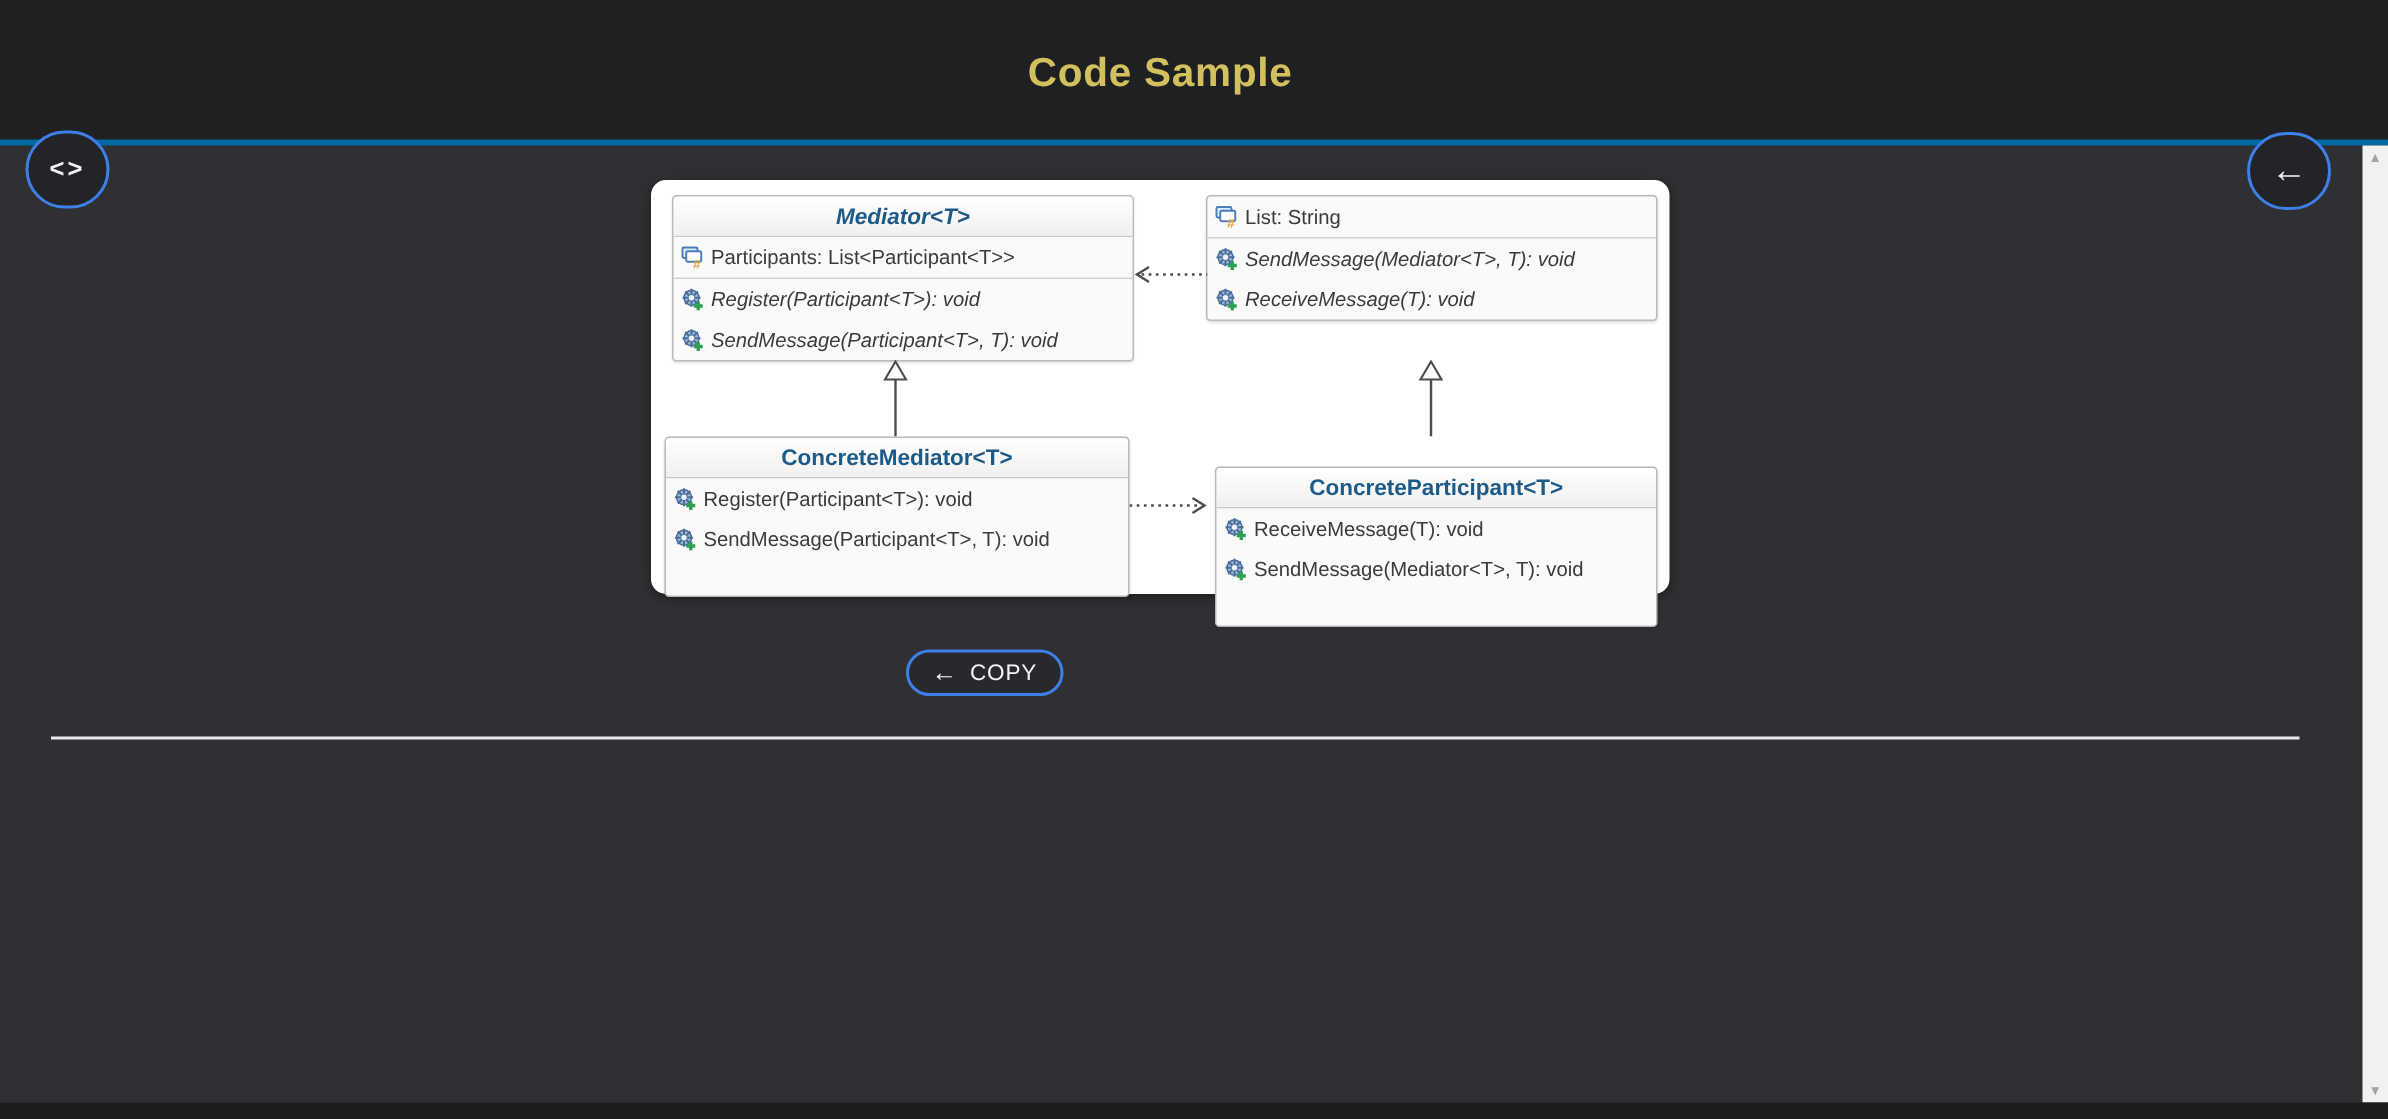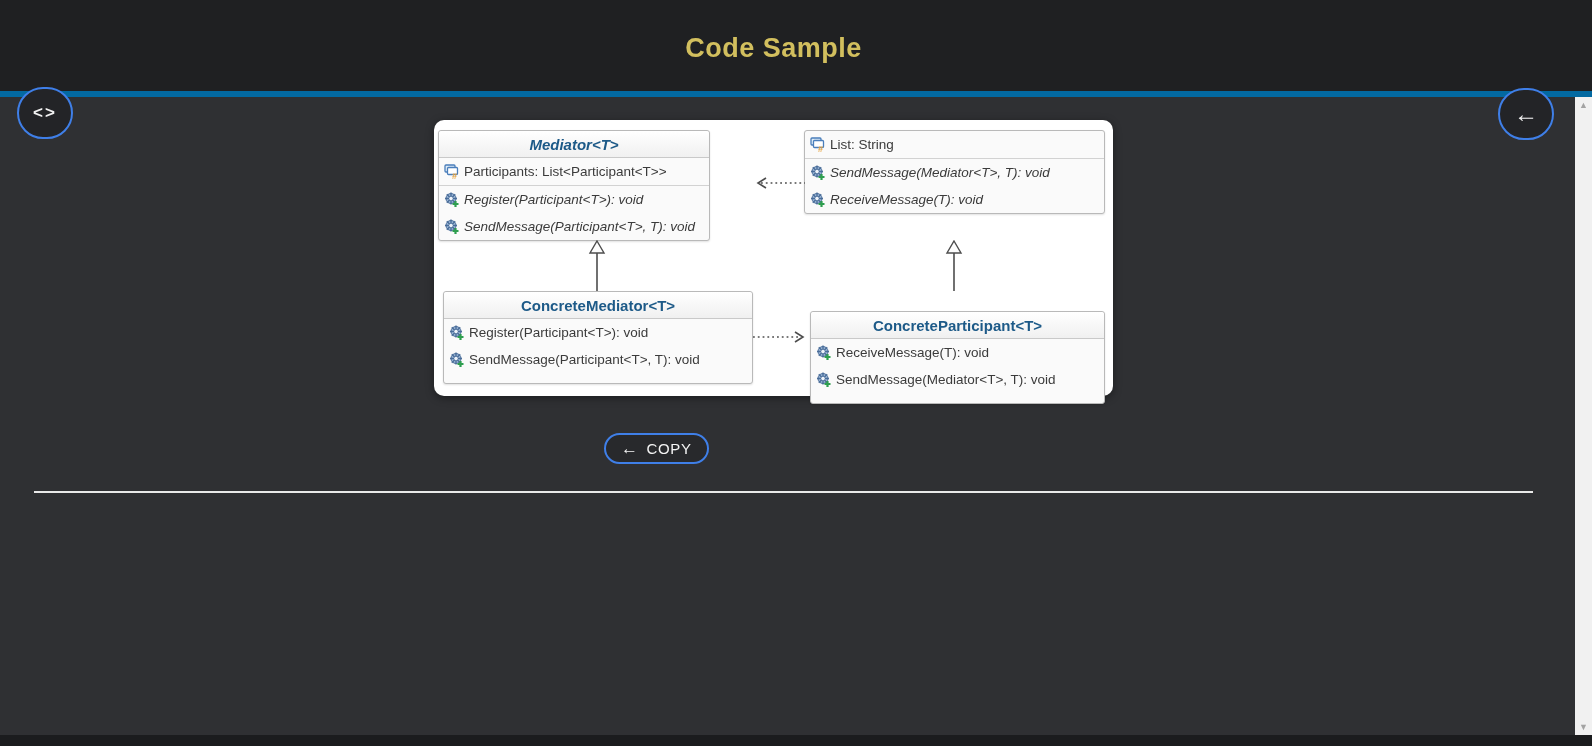--- a/index.html
+++ b/index.html
@@ -7,21 +7,21 @@
   body {
     position:relative;
     background:#2f3033;
     font-family:"Liberation Sans", sans-serif;
     -webkit-font-smoothing:antialiased;
   }
 
   
   .header {
     position:absolute; left:0; top:0; width:1592px; height:97px;
-    background:#1f2022; border-bottom:6px solid #0369a1;
+    background:#1f2022; border-bottom:4px solid #0369a1;
   }
   .header-title {
     position:absolute; left:0; top:0; width:1547px; height:97px;
     display:flex; align-items:center; justify-content:center;
     color:#d2bf5e; font-size:27px; font-weight:bold; letter-spacing:0.5px;
   }
 
   
   .circle-btn {
     position:absolute; width:56px; height:52px; border-radius:28px;
@@ -50,21 +50,21 @@
     background:linear-gradient(#ffffff,#f0f0f0);
     border-bottom:1px solid #c9c9c9; border-radius:3px 3px 0 0;
   }
   .uml-class.abstract .uml-title { font-style:italic; }
   .uml-compartment.props { border-bottom:1px solid #d2d2d2; }
   .member-row {
     height:27px; display:flex; align-items:center; gap:4px; padding-left:5px;
     white-space:nowrap;
   }
   .uml-class.abstract .member-row.method { font-style:italic; }
-  .uml-class.bottom-box { padding-bottom:10px; }
+  .uml-class.bottom-box { padding-bottom:24px; }
   .member-icon { width:16px; height:15px; flex:0 0 16px; }
 
   
   .connector { position:absolute; }
 
   
   .actions { position:absolute; left:604px; top:433px; display:flex; gap:11px; }
   .pill-btn {
     height:31px; border-radius:16px; border:2px solid #3f7fe8;
     background:#28292c; color:#f4f4f4;
@@ -101,21 +101,21 @@
 
 <div class="circle-btn left">
   <span>&lt;&gt;</span>
 </div>
 <div class="circle-btn right">
   <span>←</span>
 </div>
 
 <div class="diagram-panel">
 
-  <div class="uml-class abstract" style="left:4px; top:10px; width:272px;">
+  <div class="uml-class abstract" style="left:14px; top:10px; width:308px;">
     <div class="uml-title">Mediator&lt;T&gt;</div>
     <div class="uml-compartment props">
       <div class="member-row">
         <svg class="member-icon" viewBox="0 0 16 15">
           <rect x="1" y="1" width="10" height="7" rx="1" fill="#dcebf7" stroke="#4a7ebb" stroke-width="1.3"></rect>
           <rect x="3.5" y="3.5" width="10" height="7" rx="1" fill="#ffffff" stroke="#4a7ebb" stroke-width="1.3"></rect>
           <text x="8" y="15" font-size="9" font-weight="bold" fill="#e8a33d" font-family="Liberation Sans, sans-serif">#</text>
         </svg>
         <span>Participants: List&lt;Participant&lt;T&gt;&gt;</span>
       </div>

